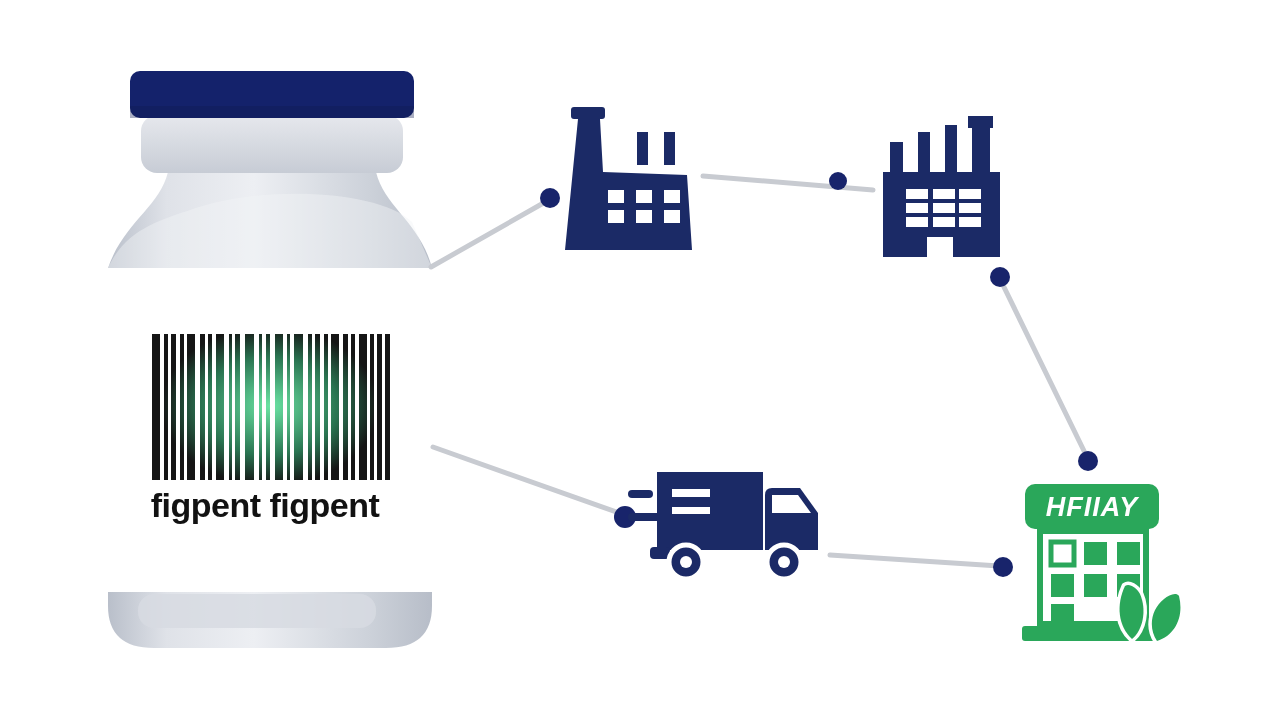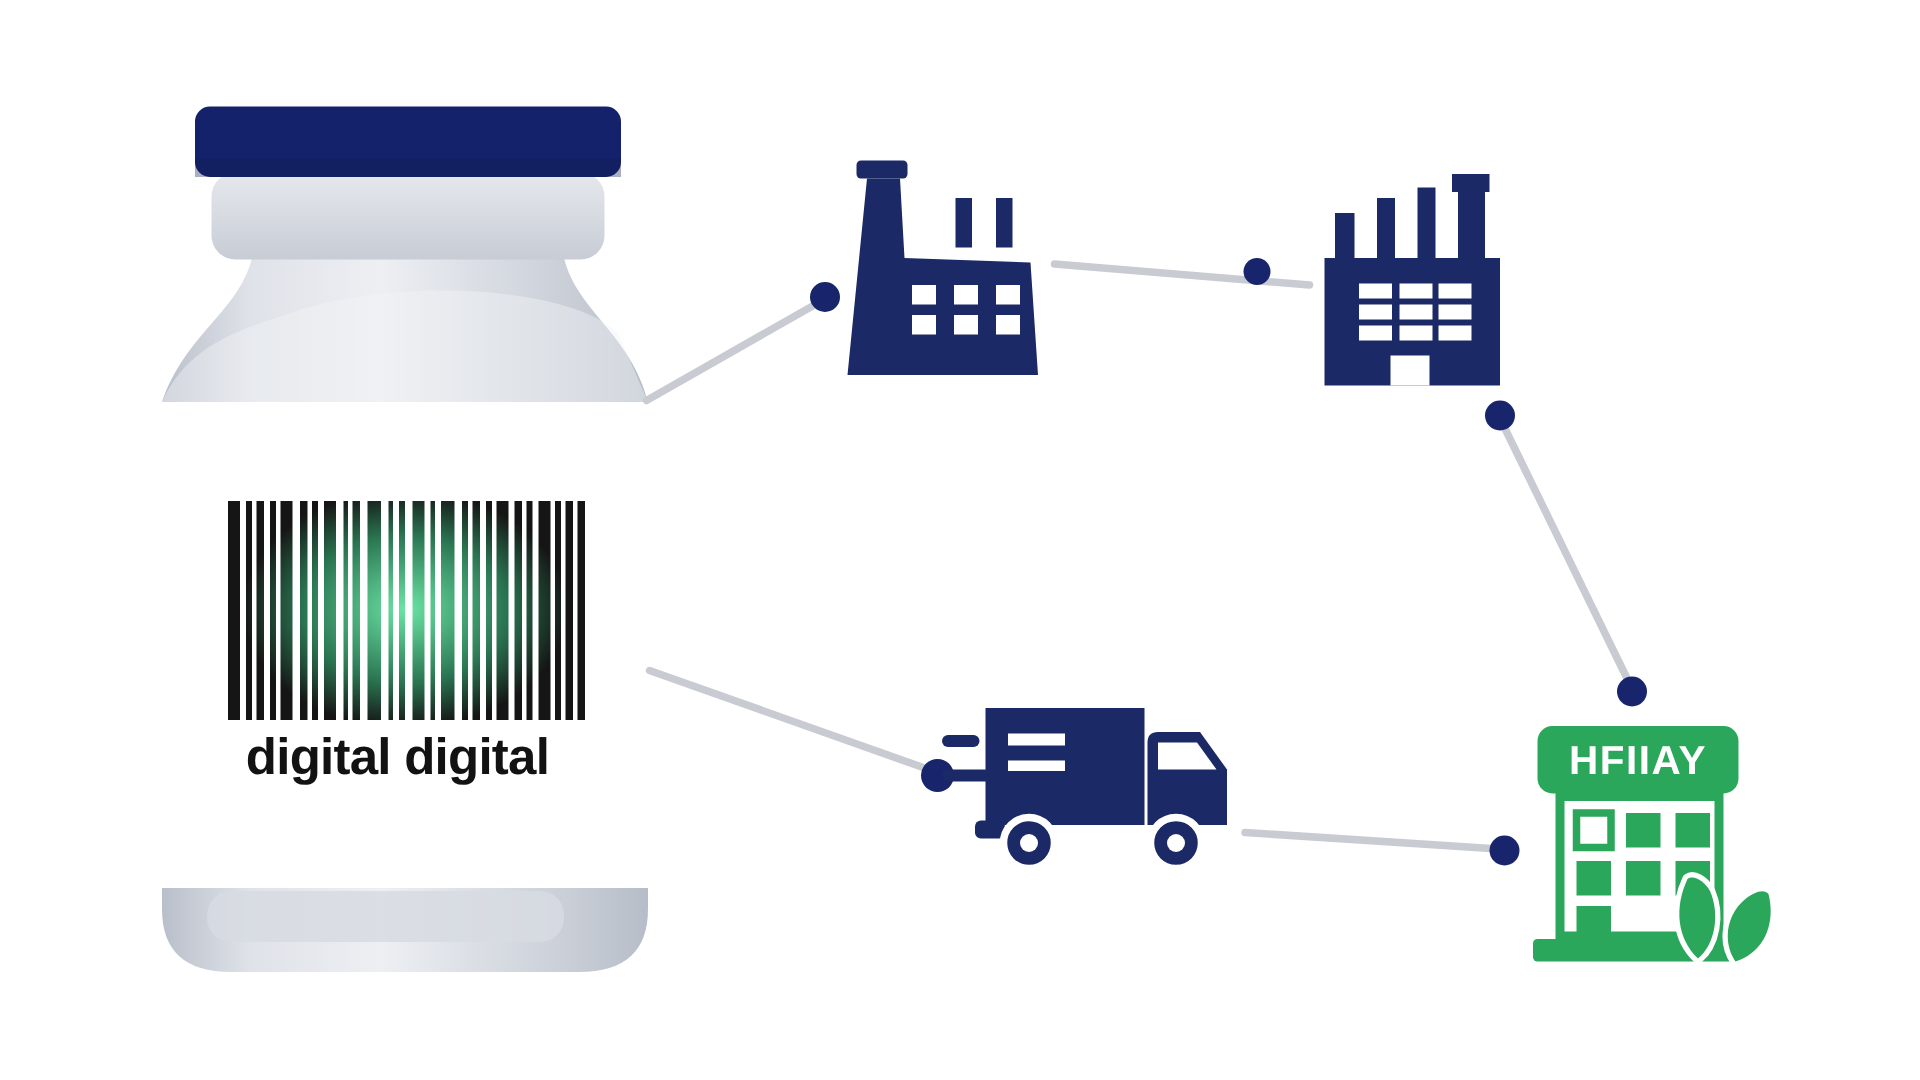--- a/index.html
+++ b/index.html
@@ -15,21 +15,21 @@
 
   
   .barcode{position:absolute;left:72px;top:274px;width:238px;height:146px;display:flex;align-items:stretch;}
   .barcode .bar{height:100%;flex:none;}
   .barcode-glow{position:absolute;left:40px;top:250px;width:300px;height:200px;
     mix-blend-mode:screen;pointer-events:none;}
 
   
   #connectors{left:0;top:0;z-index:3;}
   #vial{z-index:2;}
-  .node{z-index:4;}
+  .node{z-index:4;font-style:italic;}
 
   
   #factory-1{left:558px;top:100px;width:150px;height:155px;}
   #factory-2{left:875px;top:115px;width:125px;height:145px;}
   #truck{left:615px;top:465px;width:250px;height:130px;}
   #pharmacy{left:1013px;top:478px;width:170px;height:170px;}
 
   .sign-text{font-family:"Liberation Sans",sans-serif;font-size:27px;font-weight:700;letter-spacing:1px;}
 </style>
 </head>
@@ -93,21 +93,21 @@
         <div class="bar" style="width: 3.38389px; margin-right: 3.38389px; background: rgb(21, 21, 21);"></div>
         <div class="bar" style="width: 7.89573px; margin-right: 4.51185px; background: rgb(21, 21, 21);"></div>
         <div class="bar" style="width: 4.51185px; margin-right: 3.38389px; background: rgb(21, 21, 21);"></div>
         <div class="bar" style="width: 3.38389px; margin-right: 4.51185px; background: rgb(21, 21, 21);"></div>
         <div class="bar" style="width: 7.89573px; margin-right: 3.38389px; background: rgb(21, 21, 21);"></div>
         <div class="bar" style="width: 3.38389px; margin-right: 3.38389px; background: rgb(21, 21, 21);"></div>
         <div class="bar" style="width: 4.51185px; margin-right: 3.38389px; background: rgb(21, 21, 21);"></div>
         <div class="bar" style="width: 4.51185px; margin-right: 0px; background: rgb(21, 21, 21);"></div>
       </div>
     <div class="barcode-glow" style="background: radial-gradient(150px 110px at 50% 48%, rgb(94, 226, 156) 0%, rgba(42, 190, 120, 0.55) 45%, rgba(20, 120, 80, 0) 72%);"></div>
-    <div class="vial-label-text">digital digital</div>
+    <div class="vial-label-text">figpent figpent</div>
   </div>
 
   <svg class="abs" id="connectors" width="1280" height="720" viewBox="0 0 1280 720">
     <g fill="none" stroke-width="5" stroke-linecap="round" stroke="#c8cbd1">
       <line x1="431" y1="267" x2="547" y2="201"></line>
       <line x1="703" y1="176" x2="873" y2="190"></line>
       <line x1="1001" y1="281" x2="1087" y2="457"></line>
       <line x1="433" y1="447" x2="622" y2="514"></line>
       <line x1="830" y1="555" x2="999" y2="566"></line>
     </g>

